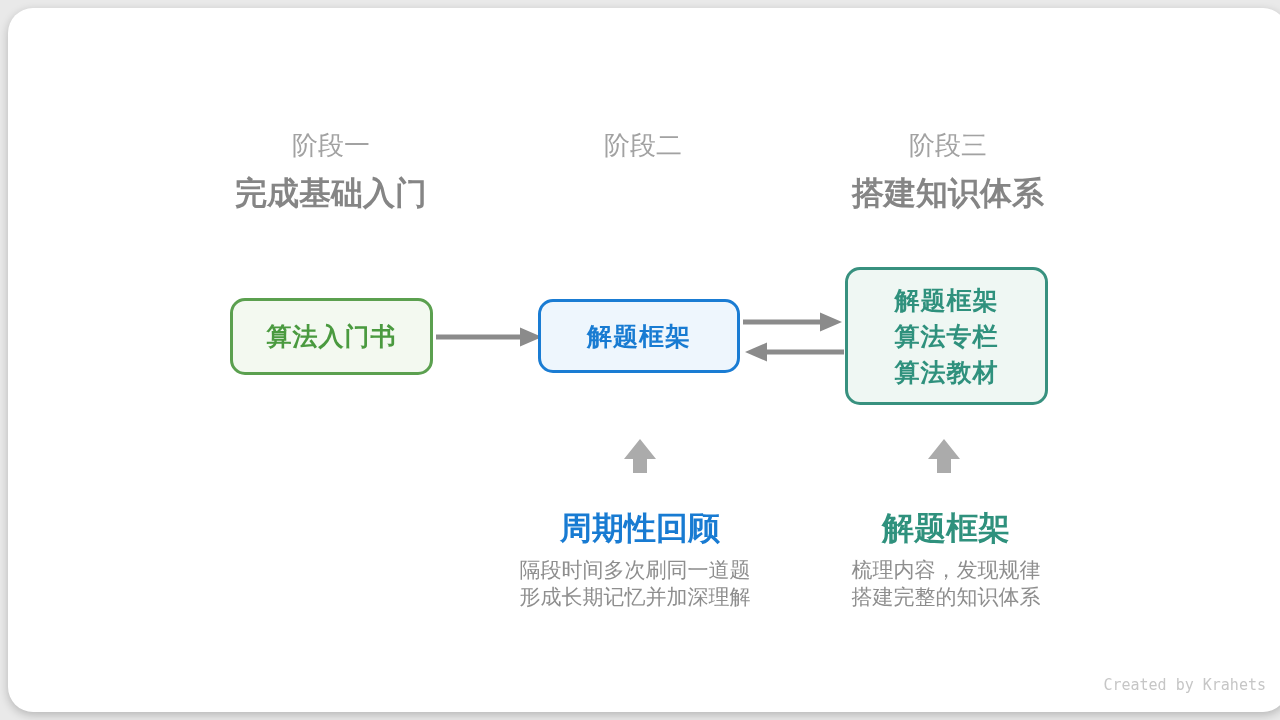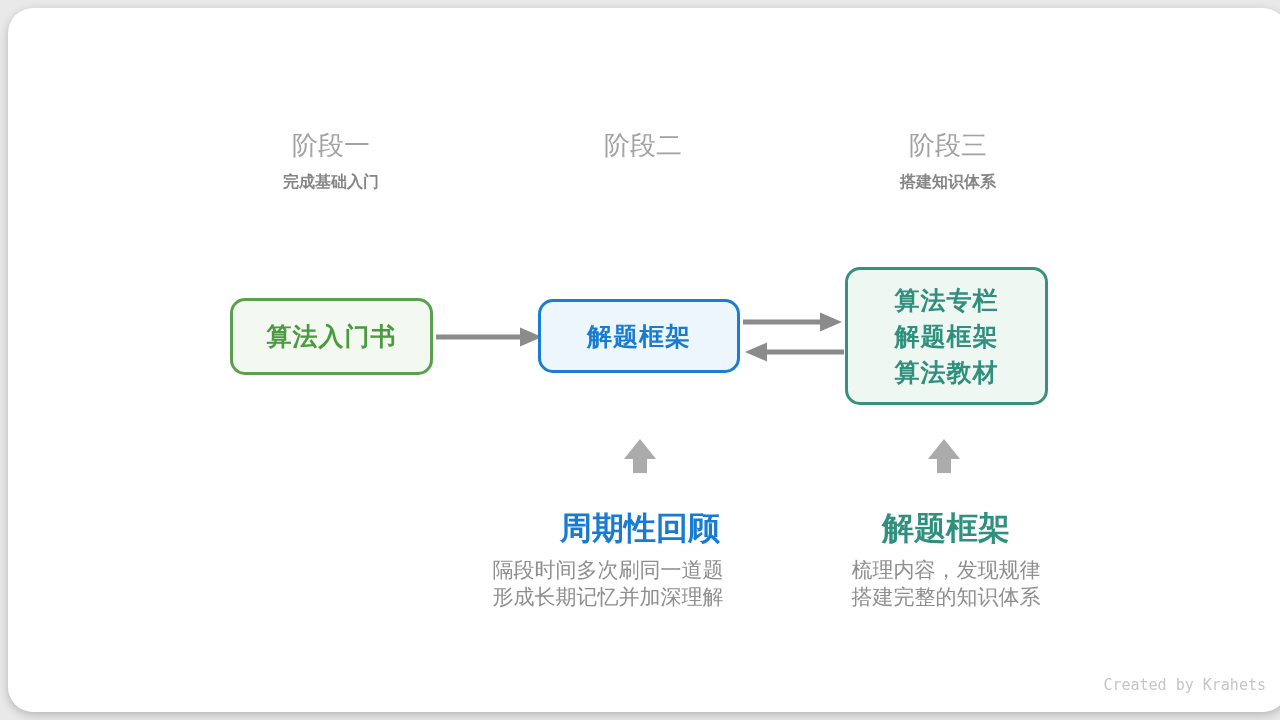--- a/index.html
+++ b/index.html
@@ -25,21 +25,21 @@
   .centered { transform: translateX(-50%); white-space: nowrap; text-align: center; }
 
   .stage-label {
     top: 128px;
     font-size: 26px;
     color: var(--stage_label, #a2a2a2);
     font-weight: 400;
   }
   .stage-title {
     top: 172px;
-    font-size: 16px;
+    font-size: 32px;
     font-weight: 700;
     color: var(--stage_title, #858585);
   }
 
   .box {
     position: absolute;
     box-sizing: border-box;
     border-style: solid;
     border-width: 3px;
     border-radius: 15px;
@@ -139,27 +139,27 @@
     </g>
   </svg>
 
   <div class="box box-green">
     <span>算法入门书</span>
   </div>
   <div class="box box-blue">
     <span>解题框架</span>
   </div>
   <div class="box box-teal">
+    <span>解题框架</span>
     <span>算法专栏</span>
-    <span>解题框架</span>
     <span>算法教材</span>
   </div>
 
   <div class="abs centered anno-title blue" style="left:640px">周期性回顾</div>
-  <div class="abs centered anno-desc" style="left:608px">
+  <div class="abs centered anno-desc" style="left:635px">
     <div>隔段时间多次刷同一道题</div>
     <div>形成长期记忆并加深理解</div>
   </div>
 
   <div class="abs centered anno-title teal" style="left:946px">解题框架</div>
   <div class="abs centered anno-desc" style="left:946px">
     <div>梳理内容，发现规律</div>
     <div>搭建完整的知识体系</div>
   </div>
 

